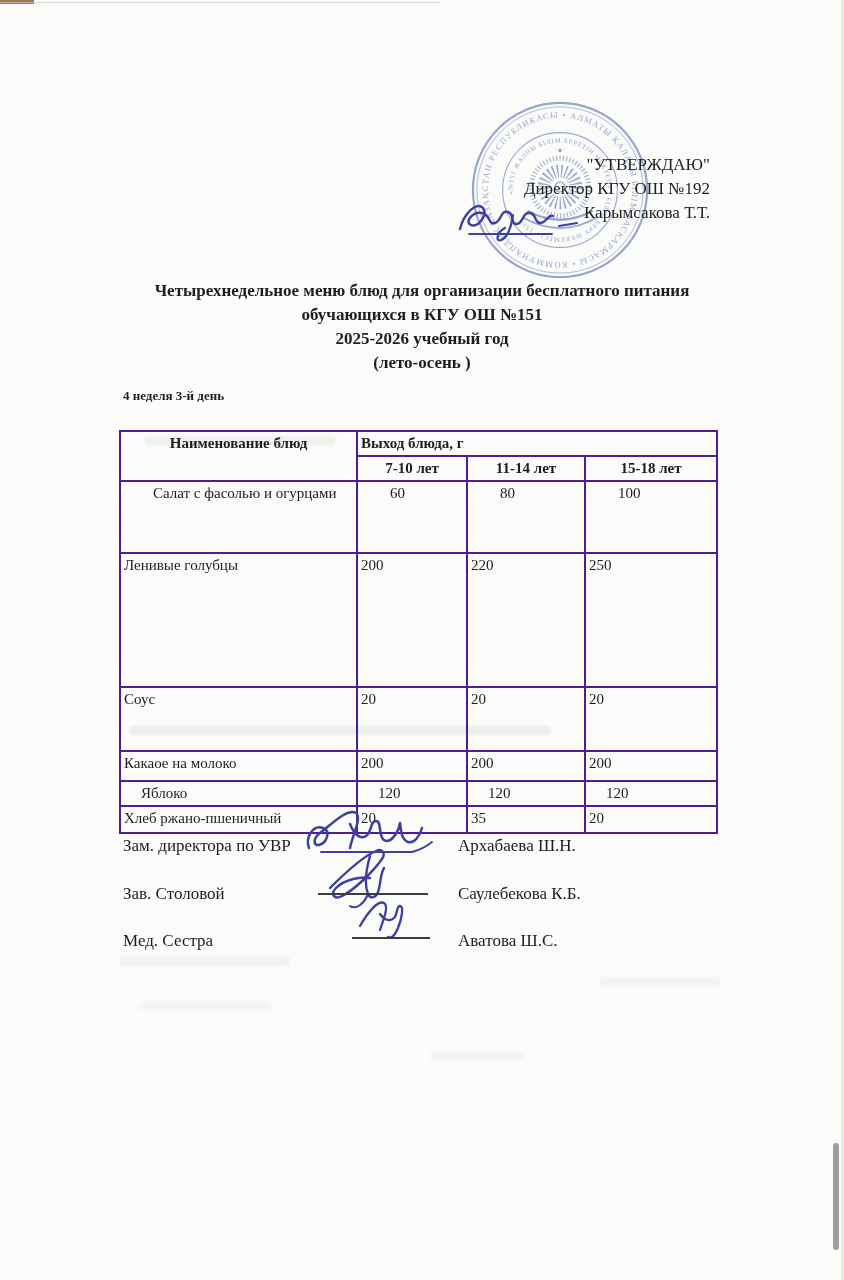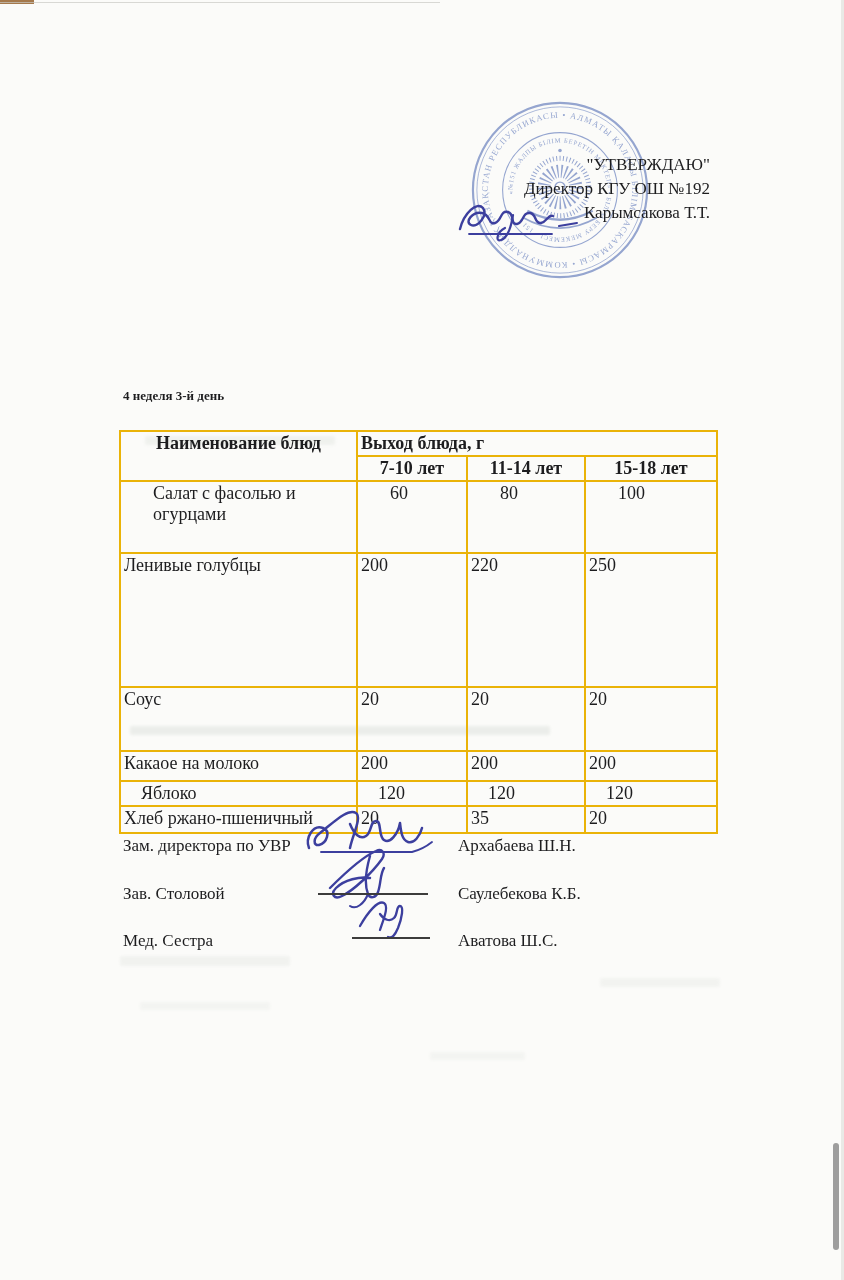--- a/index.html
+++ b/index.html
@@ -22,21 +22,21 @@
   .approval{position:absolute;top:153px;right:134px;text-align:right;font-size:17px;line-height:24px;white-space:nowrap;}
   .director-sig{position:absolute;left:455px;top:195px;width:132px;height:48px;}
 
   
   .title{position:absolute;left:0;top:279px;width:844px;text-align:center;
          font-weight:bold;font-size:17px;line-height:24px;}
   .day-heading{position:absolute;left:123px;top:388px;font-weight:bold;font-size:13px;}
 
   
   table.menu{position:absolute;left:119px;top:430px;border-collapse:collapse;table-layout:fixed;width:597px;}
-  table.menu td{border:2px solid #eab308;vertical-align:top;font-size:18px;line-height:21px;padding:1px 3px;overflow:hidden;font-family:Liberation Serif, serif;}
+  table.menu td{border:2px solid #4c1d95;vertical-align:top;font-size:15px;line-height:21px;padding:1px 3px;overflow:hidden;font-family:Liberation Serif, serif;}
   td.name-h{font-weight:bold;text-align:center;vertical-align:middle;}
   td.group-h{font-weight:bold;text-align:left;margin-top:45px;}
   td.age-h{font-weight:bold;text-align:center;}
   td.c-name{text-align:left;}
   td.c-val{text-align:left;}
   tr.h1 td{height:20px;} tr.h2 td{height:19px;}
   tr.r1 td{height:68px;padding-left:32px;} tr.r2 td{height:130px;} tr.r3 td{height:60px;}
   tr.r4 td{height:26px;} tr.r5 td{height:21px;padding-left:20px;} tr.r6 td{height:23px;}
   col.c0{width:237px;} col.c1{width:110px;} col.c2{width:118px;} col.c3{width:132px;}
 
@@ -98,20 +98,26 @@
     <div>Карымсакова Т.Т.</div>
   </div>
 
   <svg class="director-sig" viewBox="0 0 132 48">
     <path class="ink" stroke-width="2.4" d="M5,34 C9,18 22,6 28,13 C33,20 23,33 16,30 C9,27 18,16 27,18 C36,20 33,30 40,28 C47,26 45,15 53,17 C60,19 55,30 62,29 C69,28 67,17 75,18 C82,19 79,29 86,28 C92,27 93,19 98,21"></path>
     <path class="ink" stroke-width="2.2" d="M58,20 C56,33 52,43 46,45 C40,47 42,37 50,33"></path>
     <path class="ink" stroke-width="1.8" d="M14,39 L97,39"></path>
     <path class="ink" stroke-width="2" d="M104,31 L122,28"></path>
   </svg>
 
+  <div class="title">
+    <div>Четырехнедельное меню блюд для организации бесплатного питания</div>
+    <div>обучающихся в КГУ ОШ №151</div>
+    <div>2025-2026 учебный год</div>
+    <div>(лето-осень )</div>
+  </div>
 
   <div class="day-heading">4 неделя 3-й день</div>
 
   <div class="ghost" style="left:145px;top:436px;width:190px;height:9px;"></div>
   <div class="ghost" style="left:130px;top:726px;width:420px;height:9px;opacity:.16;"></div>
   <div class="ghost" style="left:120px;top:956px;width:170px;height:10px;opacity:.1;"></div>
   <div class="ghost" style="left:600px;top:978px;width:120px;height:9px;opacity:.09;"></div>
   <div class="ghost" style="left:140px;top:1002px;width:130px;height:8px;opacity:.08;"></div>
   <div class="ghost" style="left:430px;top:1052px;width:95px;height:8px;opacity:.08;"></div>
 

